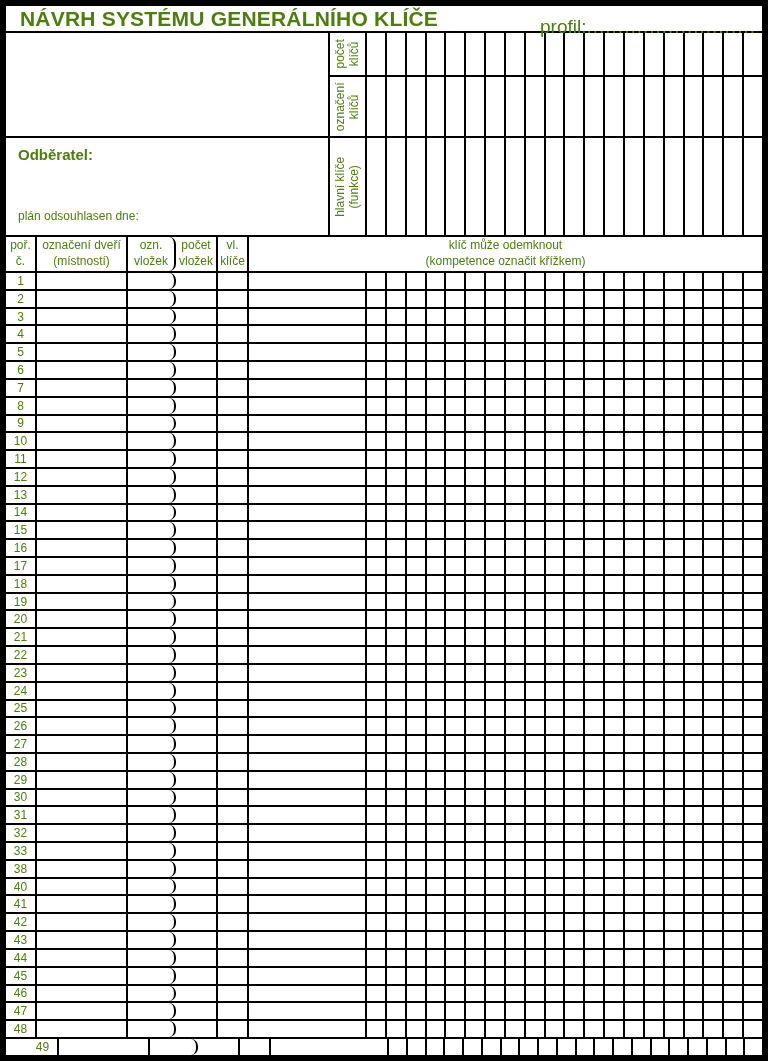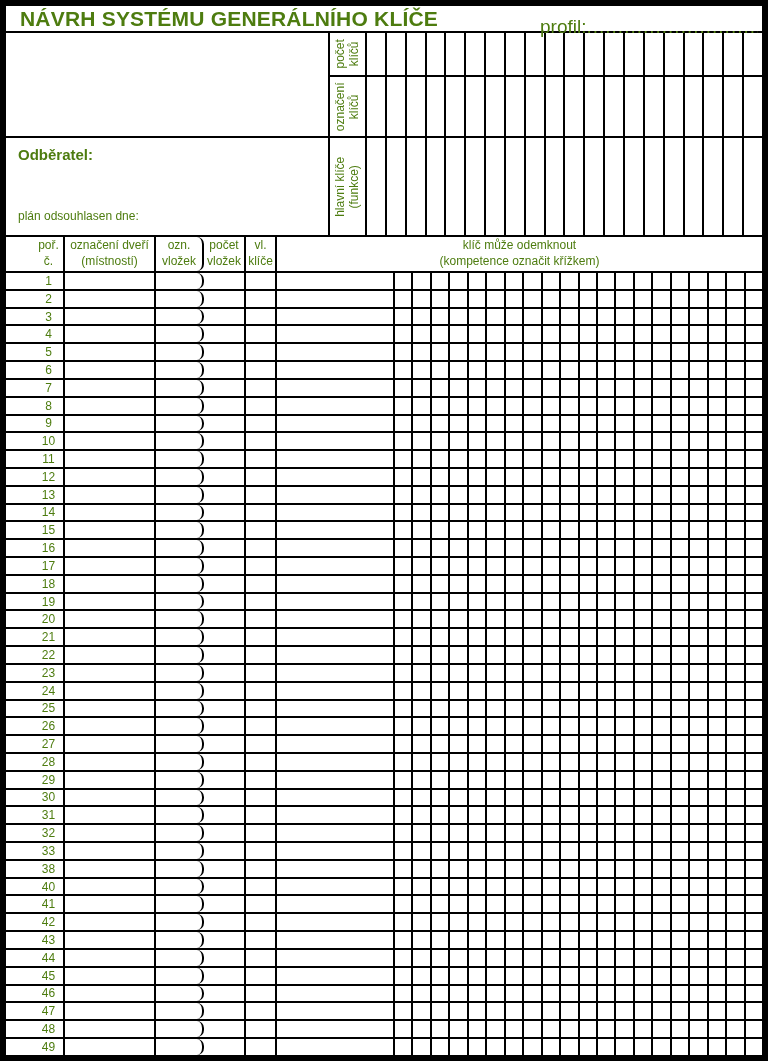--- a/index.html
+++ b/index.html
@@ -41,30 +41,30 @@
     white-space:pre-line;text-align:center;
     font-size:12px;line-height:1.15;width:120px;flex:none;
   }
   
   .mx{flex:1;display:flex;}
   .mcell{flex:1;border-right:2px solid #000;}
   .mx .mcell:last-child{border-right:none;}
   
   .header-row{height:36px;border-bottom:2px solid #000;display:flex;}
   .c{border-right:2px solid #000;}
-  .c1{width:31px;margin-left:28px;}.c2{width:91px;}.c3{width:48px;border-radius:7px;}.c4{width:42px;}.c5{width:31px;}.c6{width:118px;}
+  .c1{width:31px;}.c2{width:91px;}.c3{width:48px;border-radius:7px;}.c4{width:42px;}.c5{width:31px;}.c6{width:118px;}
   .hc{
     display:flex;align-items:center;justify-content:center;
     text-align:center;font-size:12px;line-height:1.3;white-space:pre-line;
   }
   .mxh{flex:1;border-right:none;}
   
   #rows{flex:1;display:flex;flex-direction:column;}
   .trow{flex:1;display:flex;border-bottom:2px solid #000;}
-  #rows .trow:last-child{border-bottom:none;}
+  #rows .trow:last-child{border-bottom:none;padding-left:22px;}
   .num{display:flex;align-items:center;justify-content:center;font-size:12px;}
 </style>
 </head>
 <body>
 
 <div class="page">
 
   <div class="title-row">
     <div class="page-title">NÁVRH SYSTÉMU GENERÁLNÍHO KLÍČE</div>
     <div class="profil">

